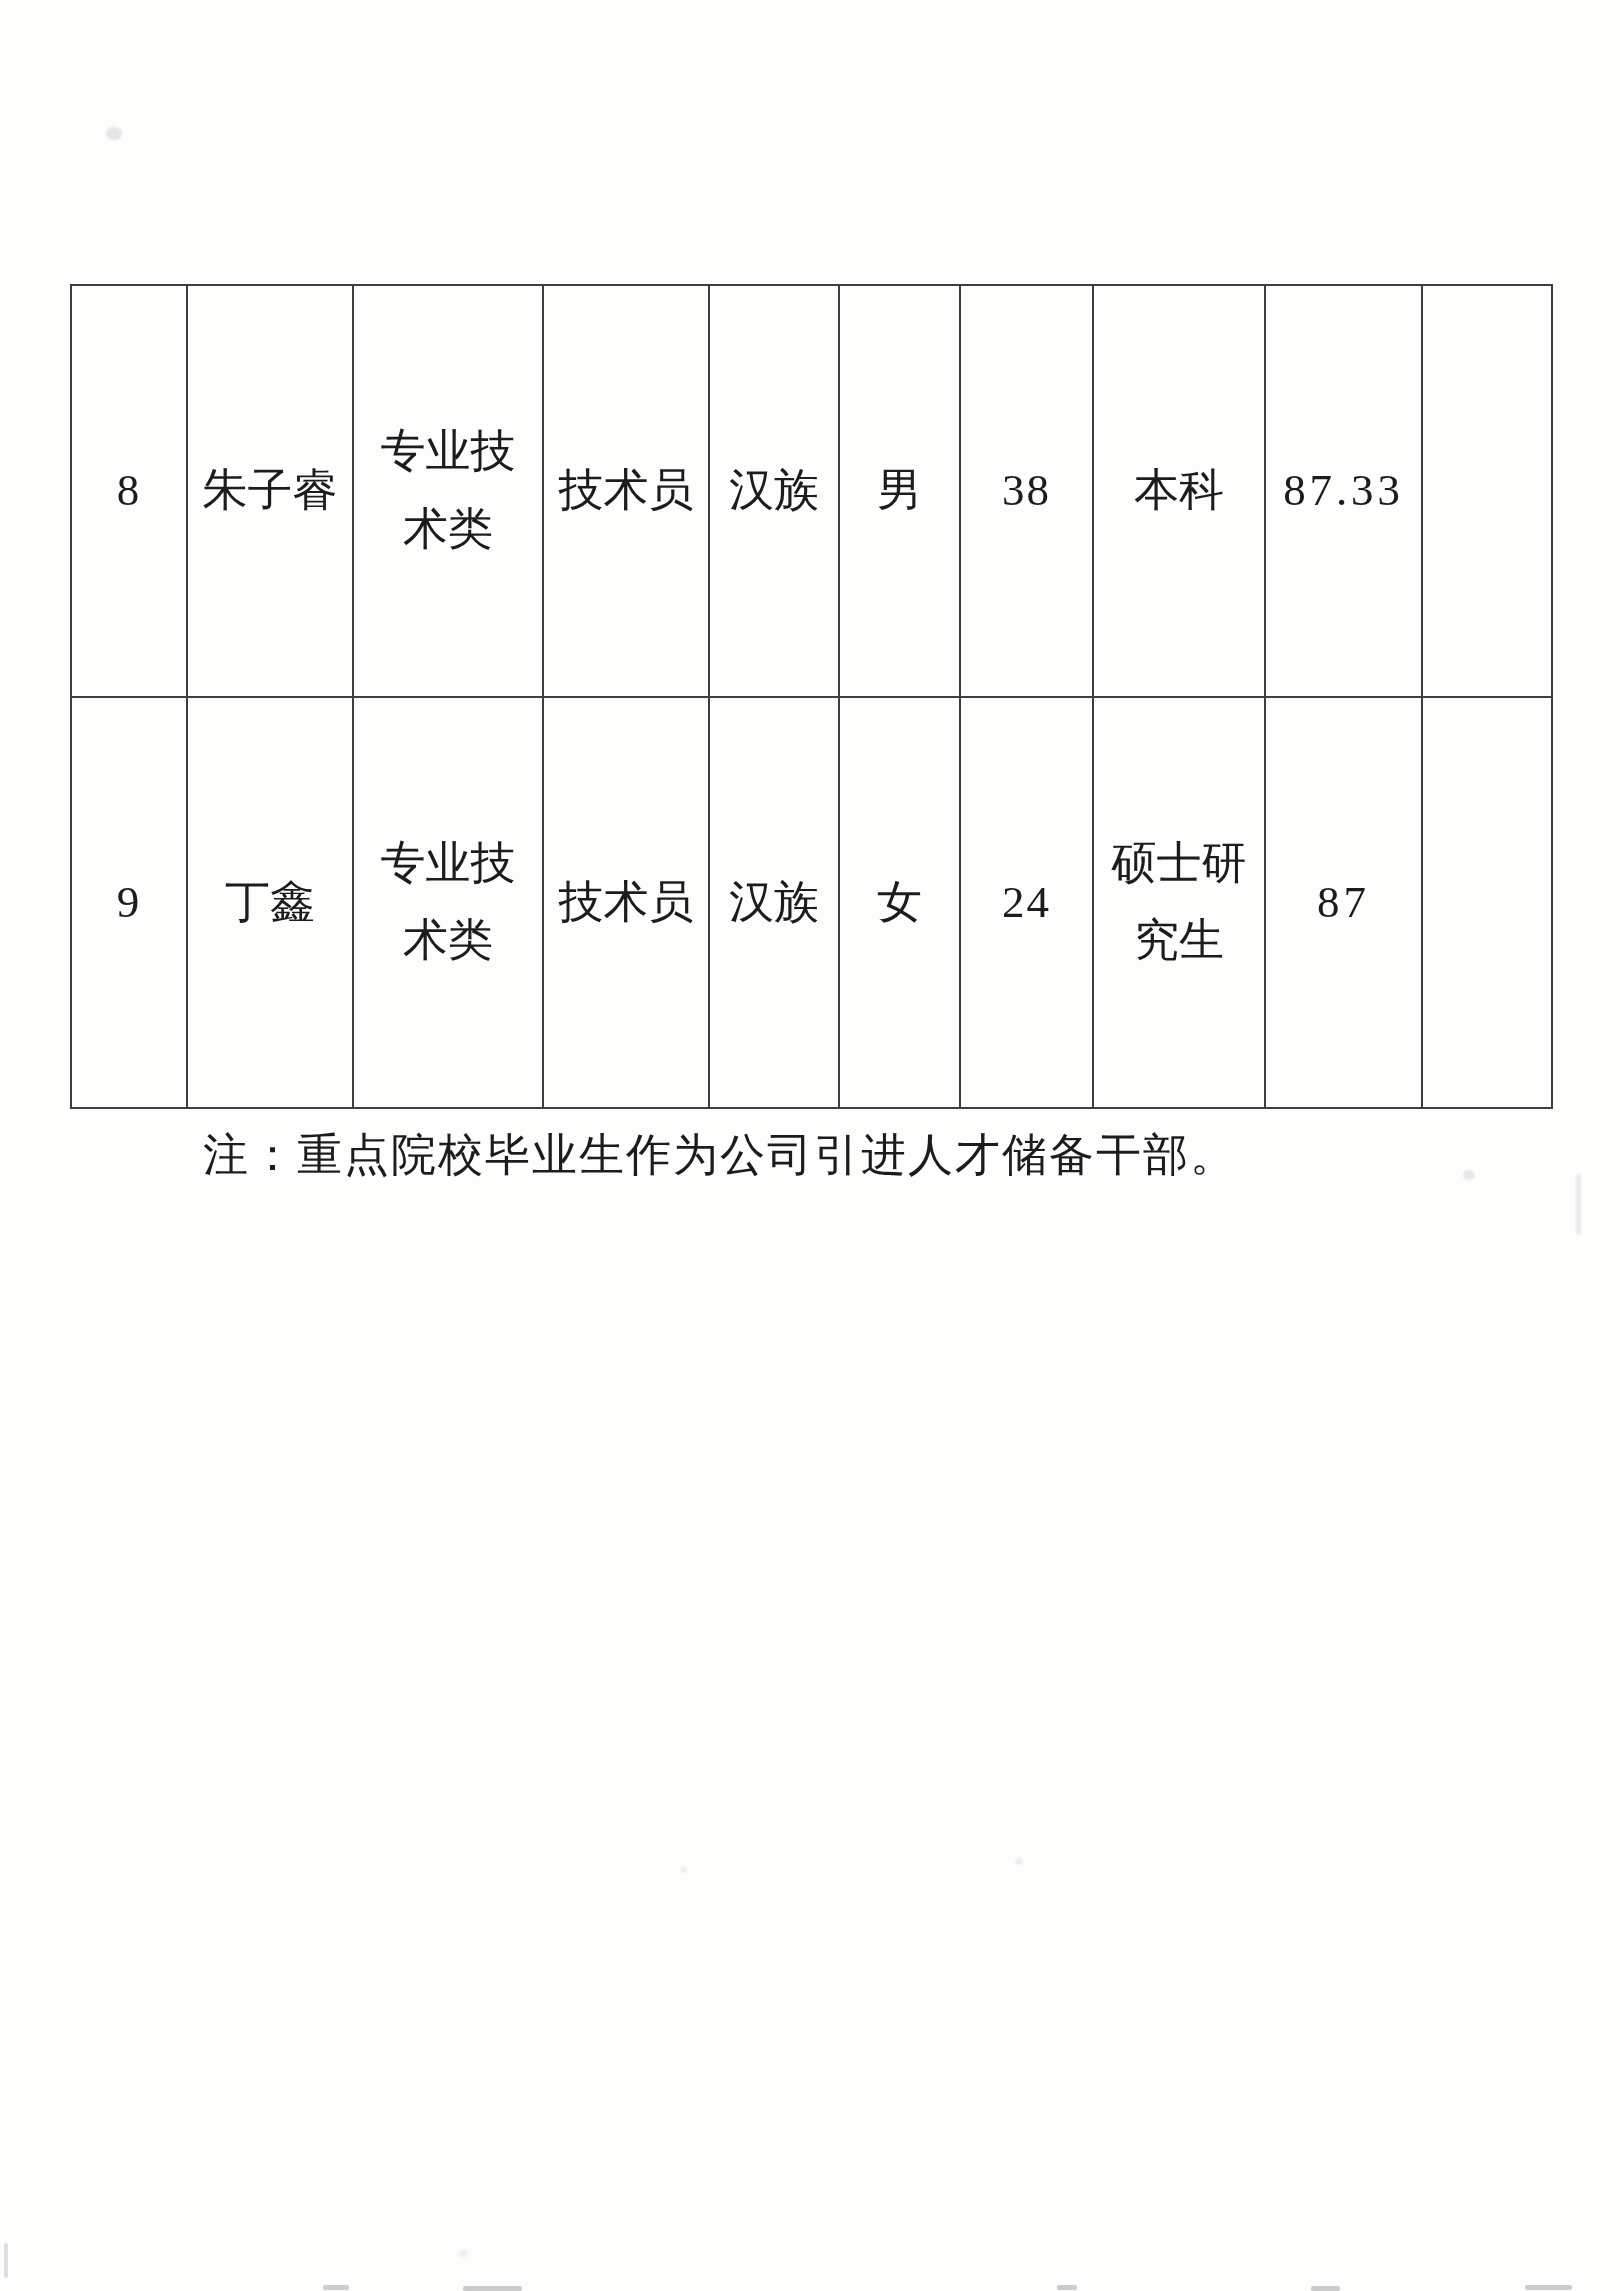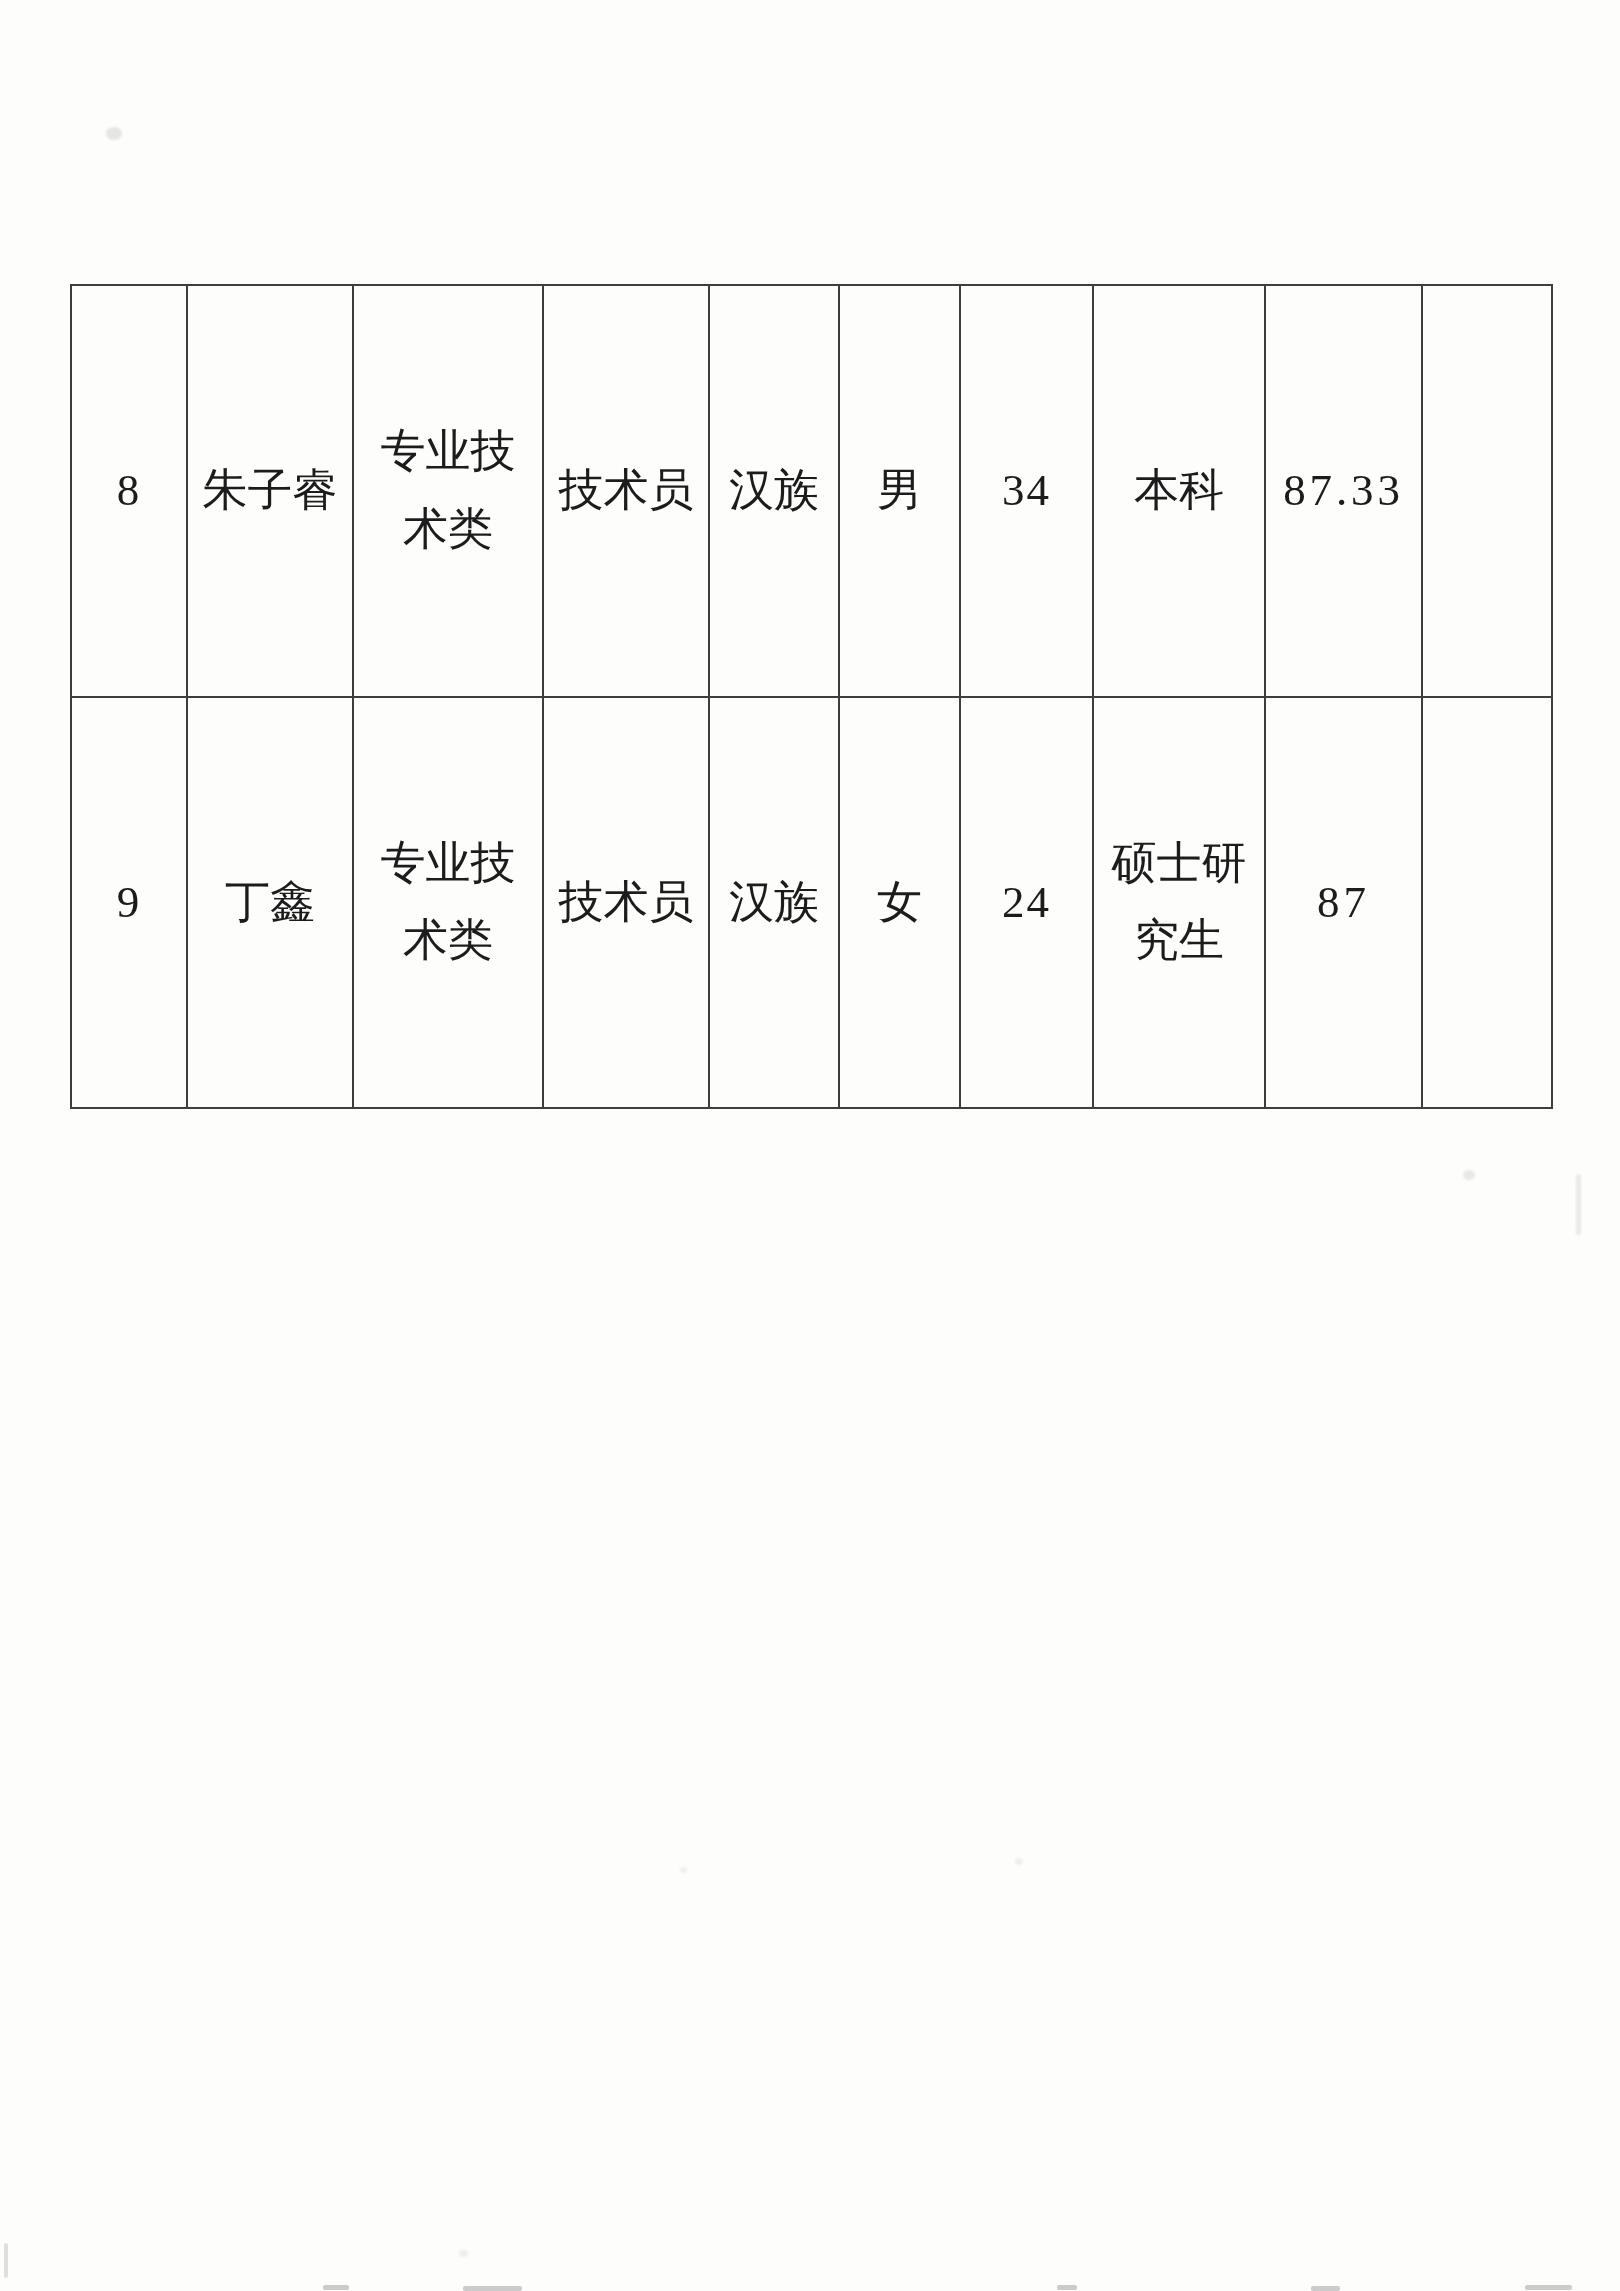--- a/index.html
+++ b/index.html
@@ -95,40 +95,41 @@
       <col style="width:130px">
     </colgroup>
     <tbody>
       <tr>
         <td class="num">8</td>
         <td>朱子睿</td>
         <td>专业技术类</td>
         <td>技术员</td>
         <td>汉族</td>
         <td>男</td>
-        <td class="num">34</td>
+        <td class="num">38</td>
         <td>本科</td>
         <td class="num score">87.33</td>
         <td></td>
       </tr>
       <tr>
         <td class="num">9</td>
         <td>丁鑫</td>
         <td>专业技术类</td>
         <td>技术员</td>
         <td>汉族</td>
         <td>女</td>
         <td class="num">24</td>
         <td>硕士研究生</td>
         <td class="num score">87</td>
         <td></td>
       </tr>
     </tbody>
   </table>
 
+  <div class="note">注：重点院校毕业生作为公司引进人才储备干部。</div>
 
   <div class="artifact a1"></div>
   <div class="artifact a2"></div>
   <div class="artifact a3"></div>
   <div class="artifact a4"></div>
   <div class="artifact a5"></div>
   <div class="artifact a6"></div>
   <div class="edge-dash d1"></div>
   <div class="edge-dash d2"></div>
   <div class="edge-dash d3"></div>

